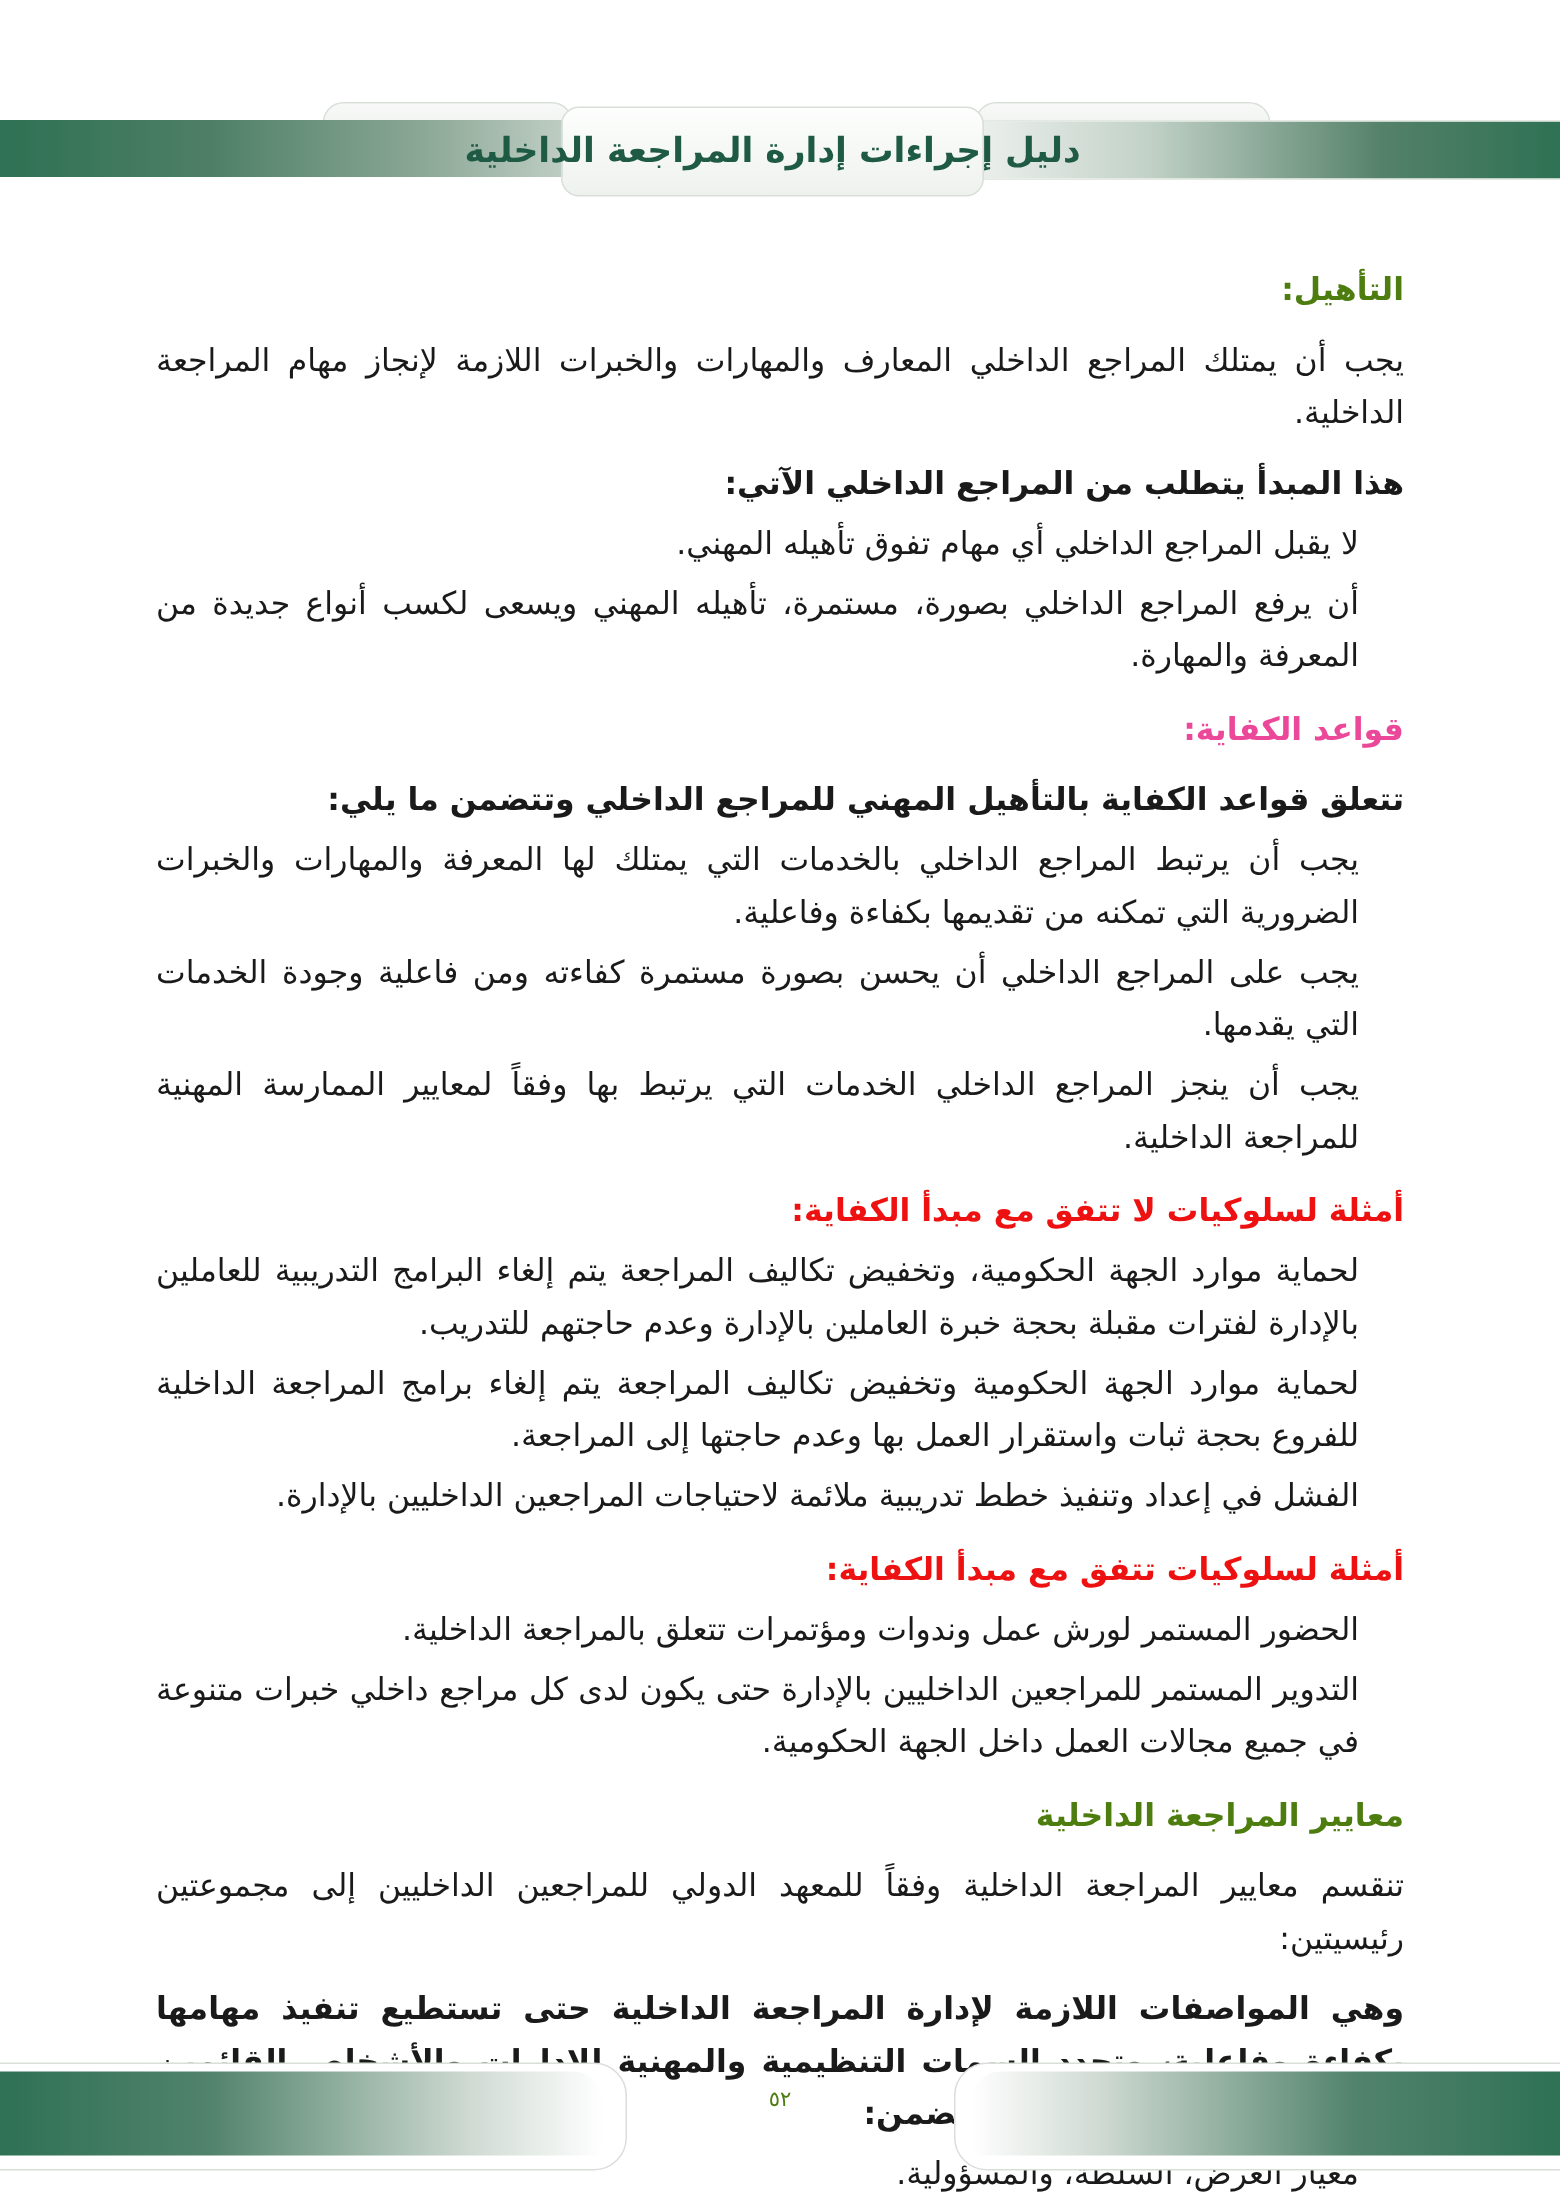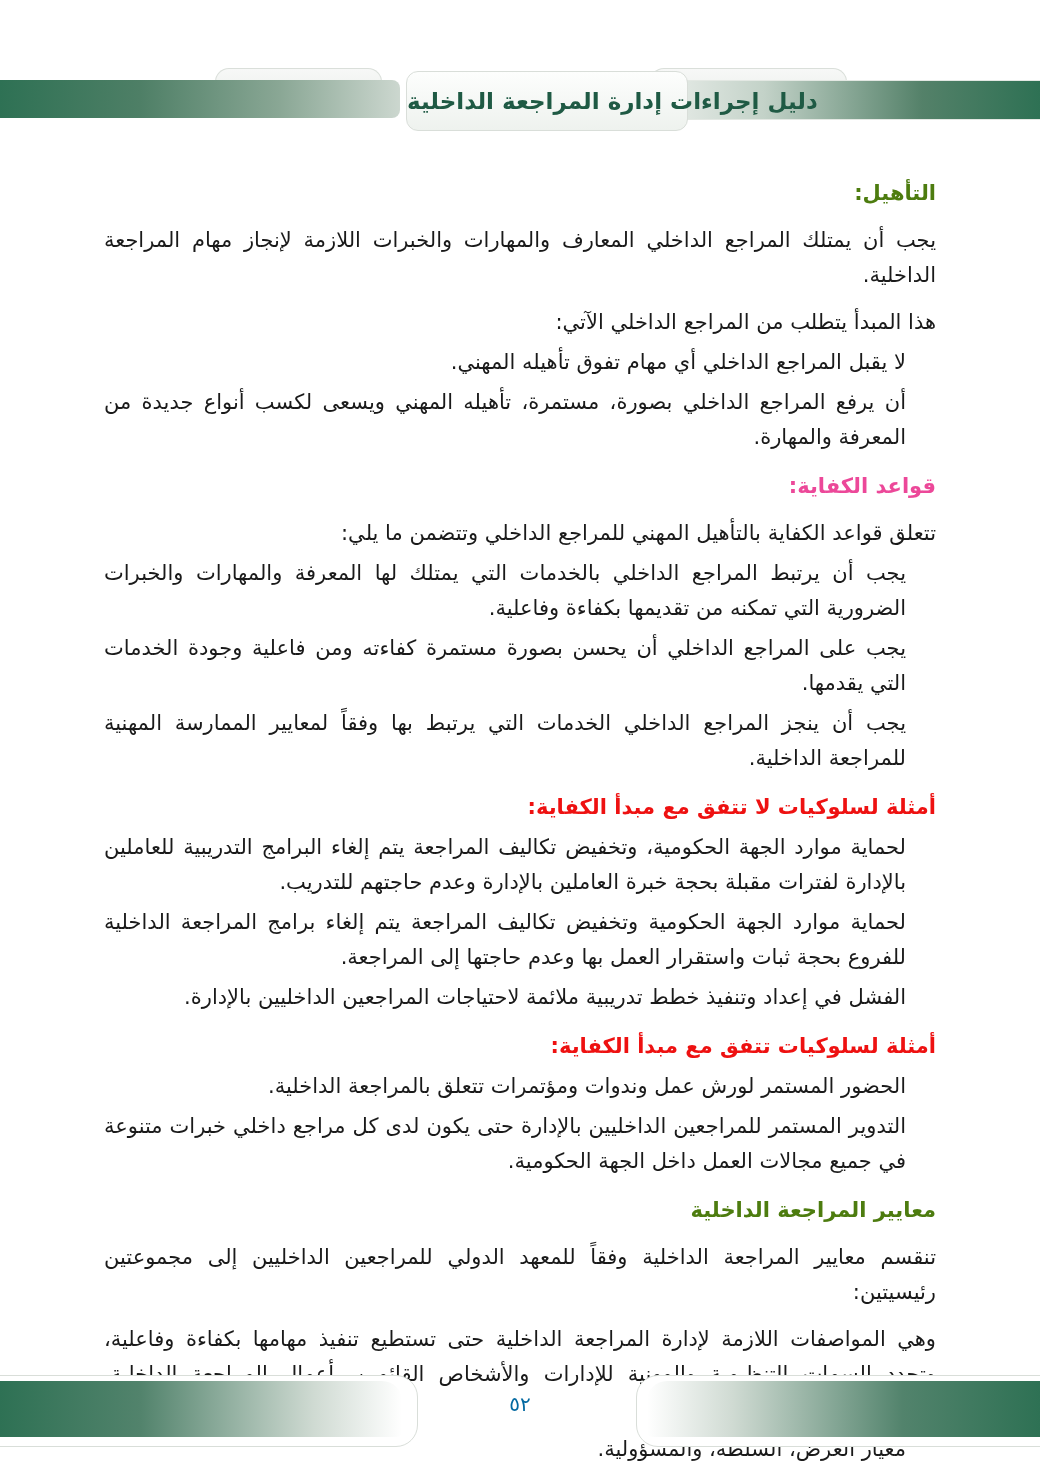--- a/index.html
+++ b/index.html
@@ -27,38 +27,38 @@
   .hdr-bar.right {
     left:645px; right:0;
     background:linear-gradient(to right,#eef1ee 0%,#c3d2c8 30%,#548169 70%,#2e7154 100%);
     border:1px solid #e3e8e3; border-right:none;
     border-radius:14px 0 0 14px;
   }
   .hdr-tab {
     position:absolute; top:71px; left:374px; width:280px; height:58px; z-index:3;
     background:linear-gradient(to bottom,#fdfefd,#eef2ee);
     border:1px solid #d9ded9; border-radius:12px;
-    display:flex; align-items:center; margin-left:32px;
+    display:flex; align-items:center; justify-content:center;
   }
   .hdr-title {
     color:#1f5a44; font-weight:bold; font-size:23px; white-space:nowrap; direction:rtl;
   }
 
   
   .content {
     position:absolute; top:162px; left:104px; right:104px;
     direction:rtl; text-align:justify;
     font-size:21px; line-height:35px; color:#1a1a1a;
   }
   .content .h   { font-weight:bold; margin:14px 0 5px; text-align:right; }
   .content .hp  { color:#4d7c0f; }
   .content .hg  { color:#ec4899; }
   .content .hr  { color:#ee1111; }
   .content .p   { margin:12px 0 5px; }
-  .content .b   { font-weight:normal; }
+  .content .b   { font-weight:bold; }
   .content .it  { margin:0 0 5px; padding-right:30px; }
   .content .num { margin:6px 0 5px; padding-right:26px; text-align:right; }
 
   
   .ftr-decor {
     position:absolute; top:1375px; height:70px; background:#ffffff;
     border:1px solid #d9ded9; z-index:1;
   }
   .ftr-decor.left  { left:-12px; width:428px; border-radius:0 22px 22px 0; }
   .ftr-decor.right { left:636px; right:-12px; border-radius:22px 0 0 22px; }
@@ -68,21 +68,21 @@
     background:linear-gradient(to right,#2e7154 0%,#52836c 35%,#cfdad2 78%,#ffffff 100%);
     border-radius:0 20px 6px 0;
   }
   .ftr-bar.right {
     left:647px; right:0;
     background:linear-gradient(to right,#ffffff 0%,#cfdad2 22%,#52836c 65%,#2e7154 100%);
     border-radius:20px 0 0 6px;
   }
   .ftr-num {
     position:absolute; top:1392px; left:0; right:0; z-index:3;
-    text-align:center; font-size:20px; color:#0369a1; direction:rtl;
+    text-align:center; font-size:14px; color:#4d7c0f; direction:rtl;
   }
 </style>
 </head>
 <body>
 
 <div class="page">
 
   <header class="hdr">
     <div class="hdr-decor left"></div>
     <div class="hdr-decor right"></div>

